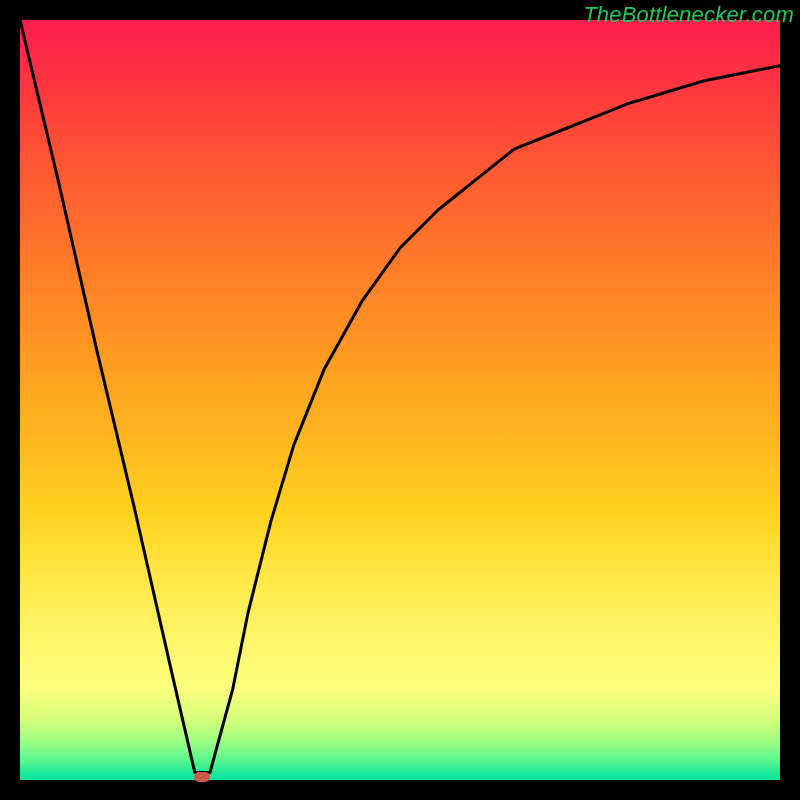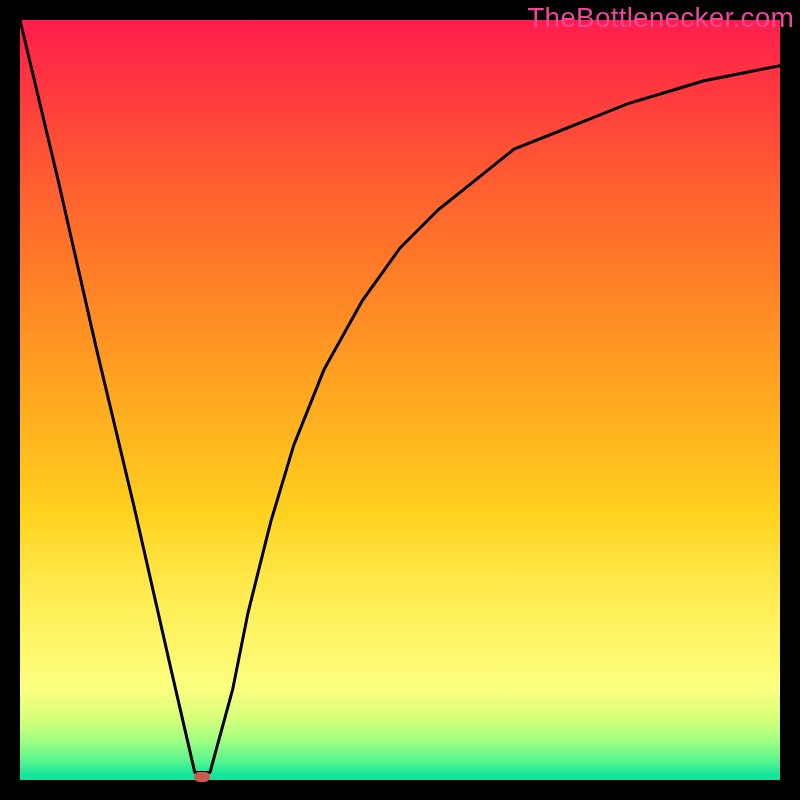--- a/index.html
+++ b/index.html
@@ -53,24 +53,25 @@
     width: 16px;
     height: 10px;
     border-radius: 6px;
     background: #c75a4a;
     transform: translate(-50%, -50%);
   }
   .watermark {
     position: absolute;
     top: 2px;
     right: 6px;
-    color: #ec4899;
-    font-size: 28px;
+    color: #22c55e;
+    font-size: 22px;
     letter-spacing: 0.2px;
     font-weight: 400;
+    font-style: italic;
   }
 </style>
 </head>
 <body>
 
 <div class="frame">
   <div class="plot-area">
     <svg class="curve" viewBox="0 0 760 760" preserveAspectRatio="none">
       <path d="M 0 0
                L 38 159.6

